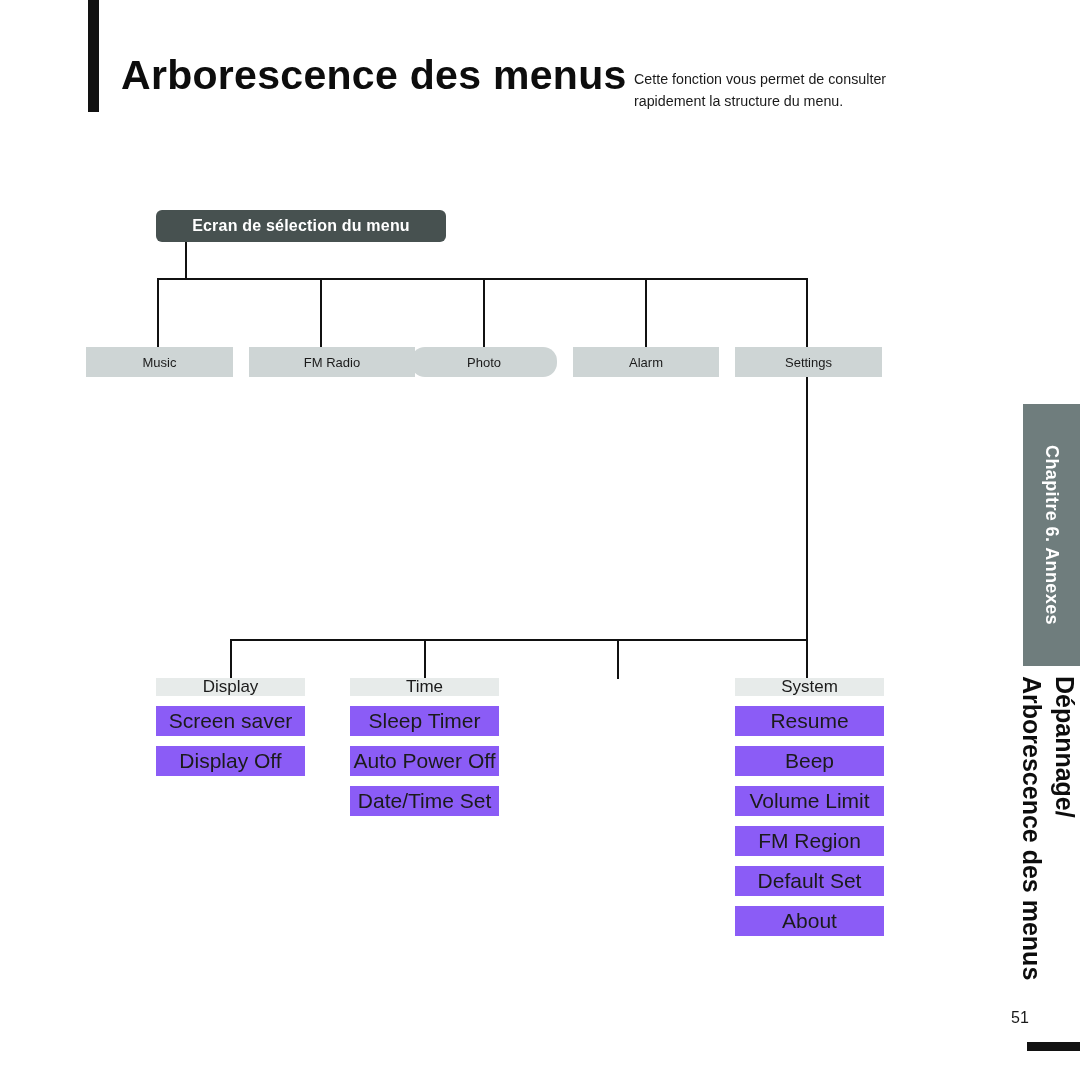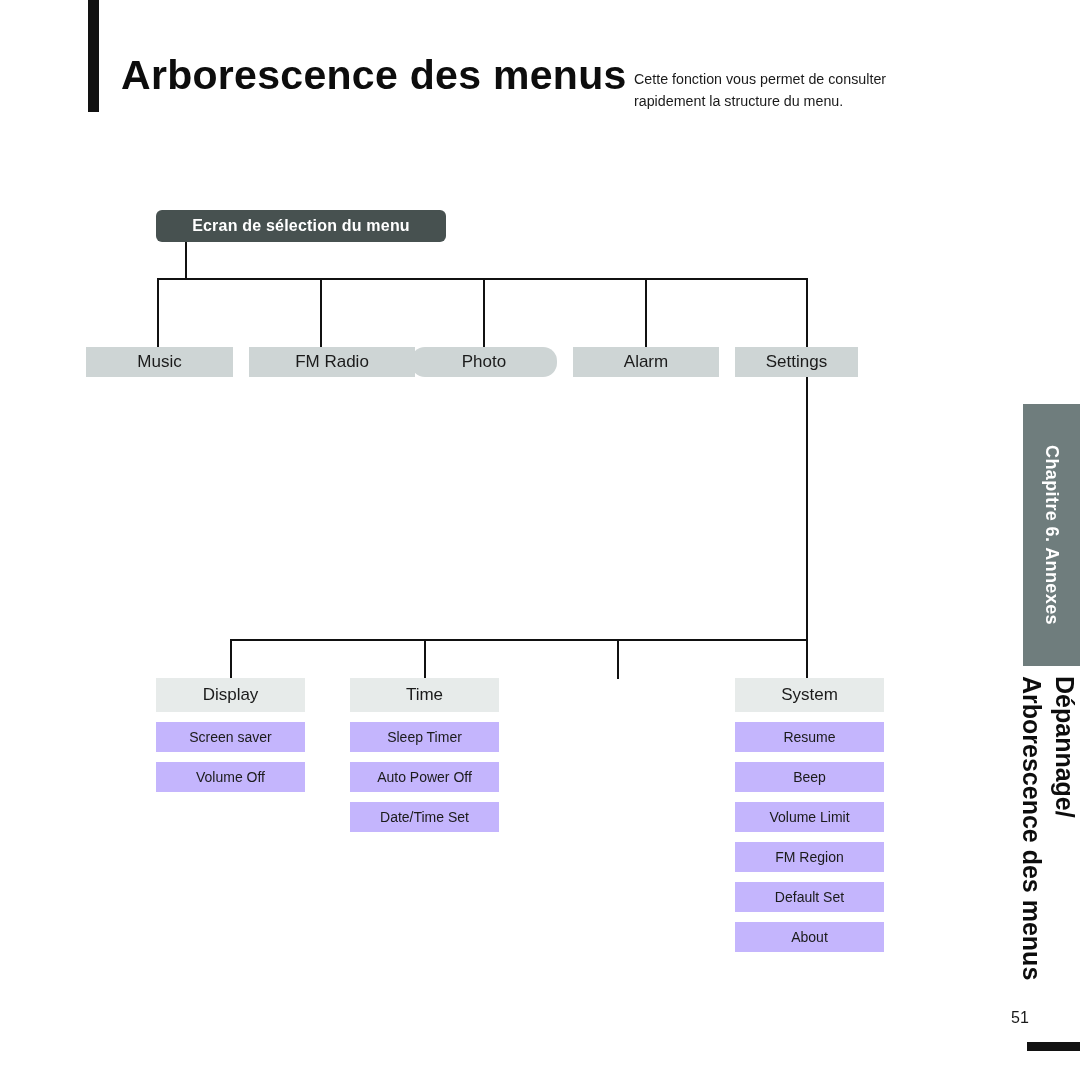--- a/index.html
+++ b/index.html
@@ -85,47 +85,47 @@
   }
 
   
   .lvl1-box {
     position: absolute;
     height: 30px;
     background: #ced5d5;
     display: flex;
     align-items: center;
     justify-content: center;
-    font-size: 17px;
+    font-size: 13px;
     color: #1b1b1b;
     top: 347px;
   }
 
   
   .col {
     position: absolute;
     width: 149px;
   }
   .col-head {
-    height: 34px;
+    height: 18px;
     background: #e7ebea;
     display: flex;
     align-items: center;
     justify-content: center;
     font-size: 17px;
     color: #1b1b1b;
   }
   .col-item {
     height: 30px;
     margin-top: 10px;
-    background: #c4b5fd;
-    display: flex;
-    align-items: center;
-    justify-content: center;
-    font-size: 14px;
+    background: #8b5cf6;
+    display: flex;
+    align-items: center;
+    justify-content: center;
+    font-size: 21px;
     color: #1b1b1b;
   }
 
   
   .chapter-tab {
     position: absolute;
     left: 1023px;
     top: 404px;
     width: 57px;
     height: 262px;
@@ -206,34 +206,34 @@
   <div class="v-line" style="left:157px; top:278px; height:70px;"></div>
   <div class="v-line" style="left:320px; top:278px; height:70px;"></div>
   <div class="v-line" style="left:483px; top:278px; height:70px;"></div>
   <div class="v-line" style="left:645px; top:278px; height:70px;"></div>
   <div class="v-line" style="left:806px; top:278px; height:70px;"></div>
 
   <div class="lvl1-box" style="left:86px; width:147px;">Music</div>
   <div class="lvl1-box" style="left:249px; width:166px;">FM Radio</div>
   <div class="lvl1-box" style="left:411px; width:146px;border-radius:14px;">Photo</div>
   <div class="lvl1-box" style="left:573px; width:146px;">Alarm</div>
-  <div class="lvl1-box" style="left:735px; width:123px;">Settings</div>
+  <div class="lvl1-box" style="left:735px; width:147px;">Settings</div>
 
   <div class="v-line" style="left:806px; top:377px; height:264px;"></div>
   <div class="h-line" style="left:230px; top:639px; width:578px;"></div>
 
   <div class="v-line" style="left:230px; top:639px; height:40px;"></div>
   <div class="v-line" style="left:424px; top:639px; height:40px;"></div>
   <div class="v-line" style="left:617px; top:639px; height:40px;"></div>
   <div class="v-line" style="left:806px; top:639px; height:40px;"></div>
 
   <div class="col" style="left:156px; top:678px;">
     <div class="col-head">Display</div>
     <div class="col-item">Screen saver</div>
-    <div class="col-item">Volume Off</div>
+    <div class="col-item">Display Off</div>
   </div>
 
   <div class="col" style="left:350px; top:678px;">
     <div class="col-head">Time</div>
     <div class="col-item">Sleep Timer</div>
     <div class="col-item">Auto Power Off</div>
     <div class="col-item">Date/Time Set</div>
   </div>
 
 

